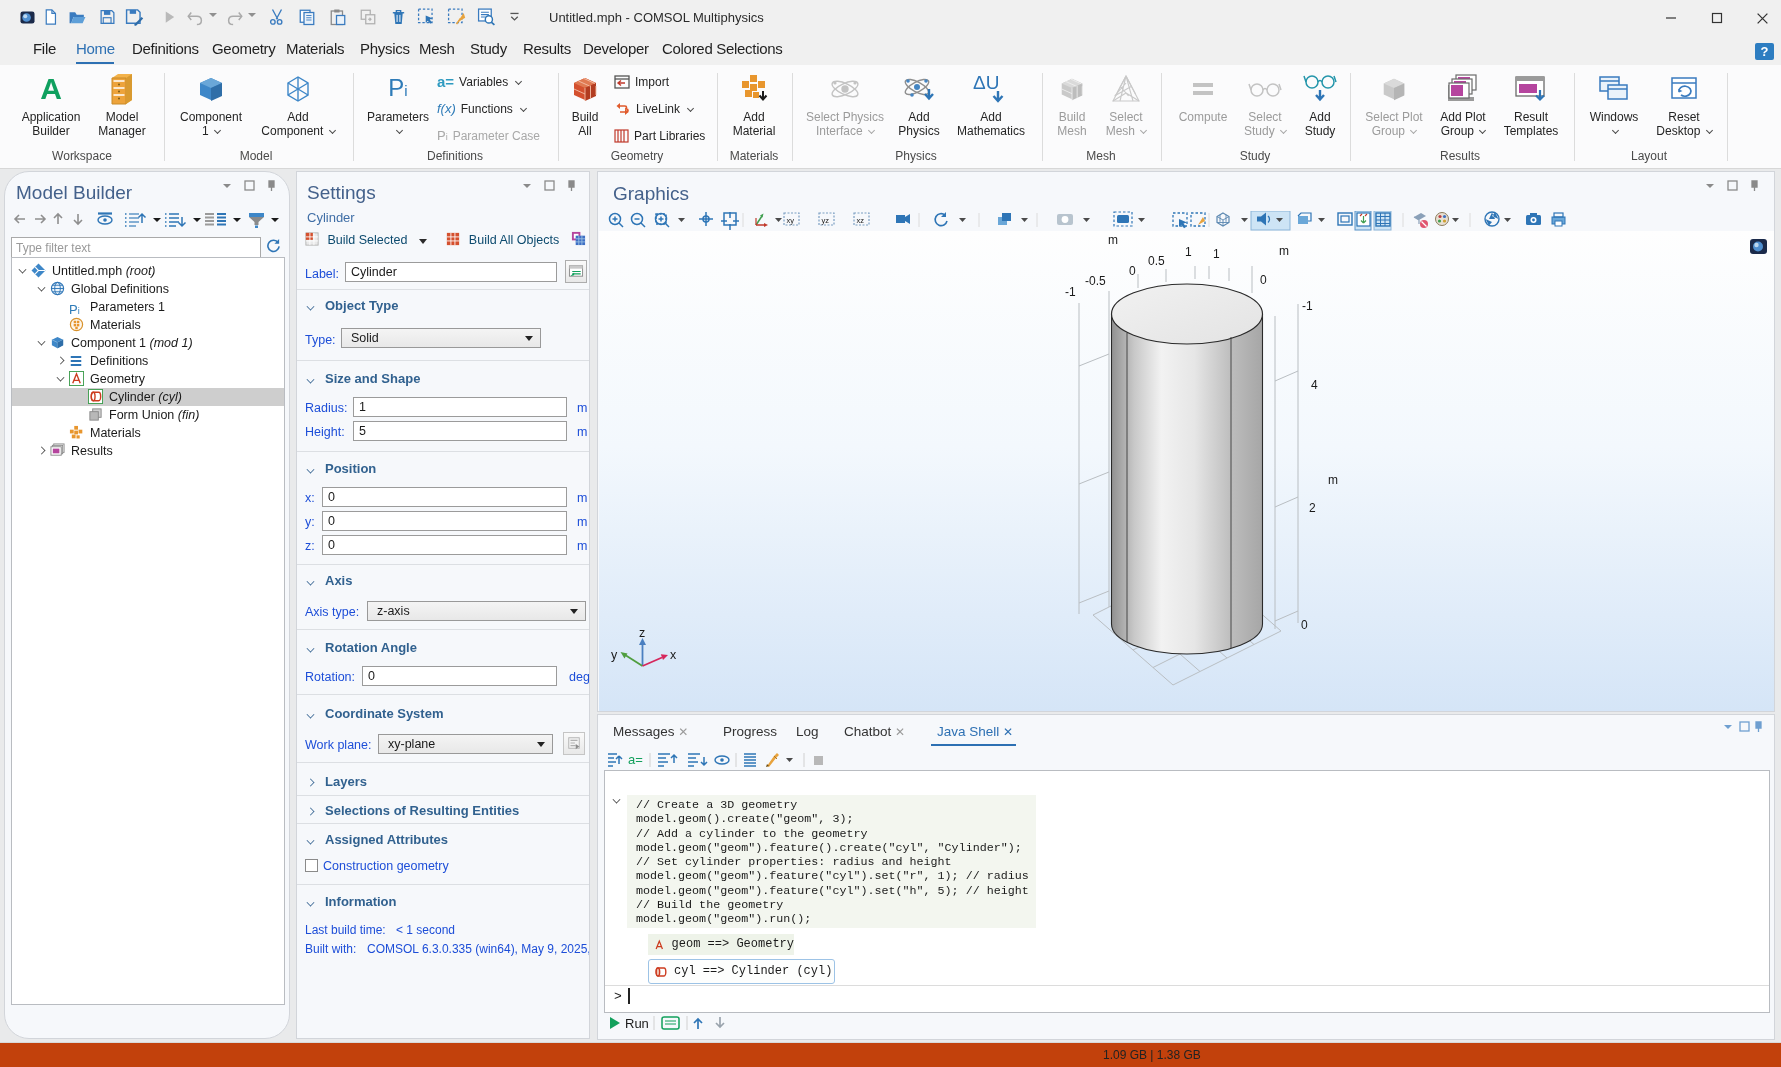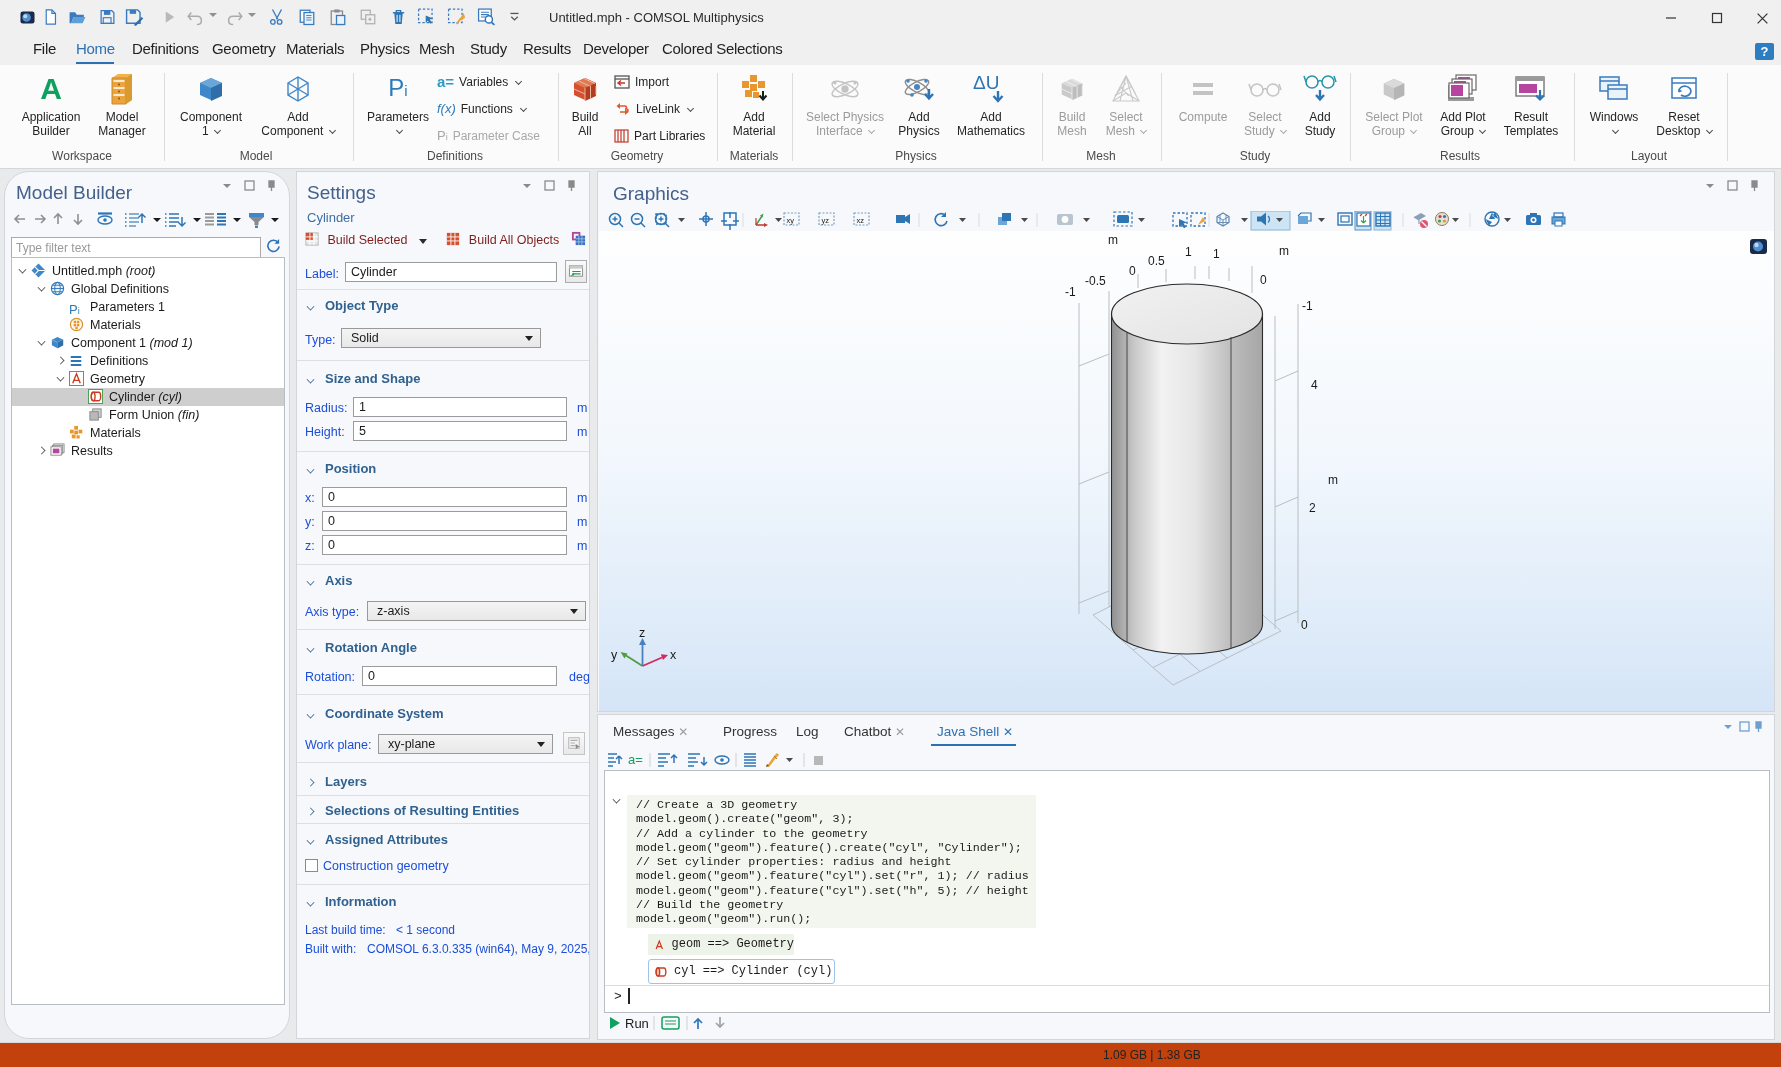--- a/index.html
+++ b/index.html
@@ -528,21 +528,21 @@
 </div>
 <div class="panel" id="setpanel" style="overflow:hidden;">
   <div class="ptitle" style="position:absolute;left:10px;top:10px;">Settings</div>
   <div class="pctls"><svg width="60" height="12" viewBox="0 0 60 12">
         <path d="M2 4l4 4 4-4z" fill="#8a8a8a"></path>
         <rect x="24" y="1" width="9" height="9" fill="none" stroke="#8a8a8a" stroke-width="1.3"></rect>
         <path d="M48 1h5v6h-5zM50.5 7v4" stroke="#8a8a8a" stroke-width="1.3" fill="#8a8a8a"></path>
       </svg></div>
   <div style="position:absolute;left:10px;top:38px;font-size:13px;color:#3f6ea6;">Cylinder</div>
 
-  <div style="position:absolute;left:8px;top:59px;font-size:12.5px;color:#7f1d1d;">
+  <div style="position:absolute;left:8px;top:59px;font-size:12.5px;color:#0c4a6e;">
     <svg width="14" height="14" viewBox="0 0 16 16" style="vertical-align:-2px;">
         <rect x="1" y="1" width="14" height="14" fill="#e9e9e9" stroke="#b0b0b0" stroke-width="1"></rect>
         <path d="M1 1h8v8H1z" fill="#d4502e"></path>
         <path d="M5.6 1v14M10.2 1v14M1 5.6h14M1 10.2h14" stroke="#fff" stroke-width="1"></path>
       </svg>
     <span style="margin-left:5px;">Build Selected</span>
     <span style="display:inline-block;width:0;height:0;border-left:4px solid transparent;border-right:4px solid transparent;border-top:5px solid #2b2b2b;margin-left:8px;"></span>
     <svg width="14" height="14" viewBox="0 0 16 16" style="vertical-align:-2px;margin-left:16px;">
         <rect x="1" y="1" width="14" height="14" fill="#d4502e"></rect>
         <path d="M5.6 1v14M10.2 1v14M1 5.6h14M1 10.2h14" stroke="#fff" stroke-width="1"></path>

